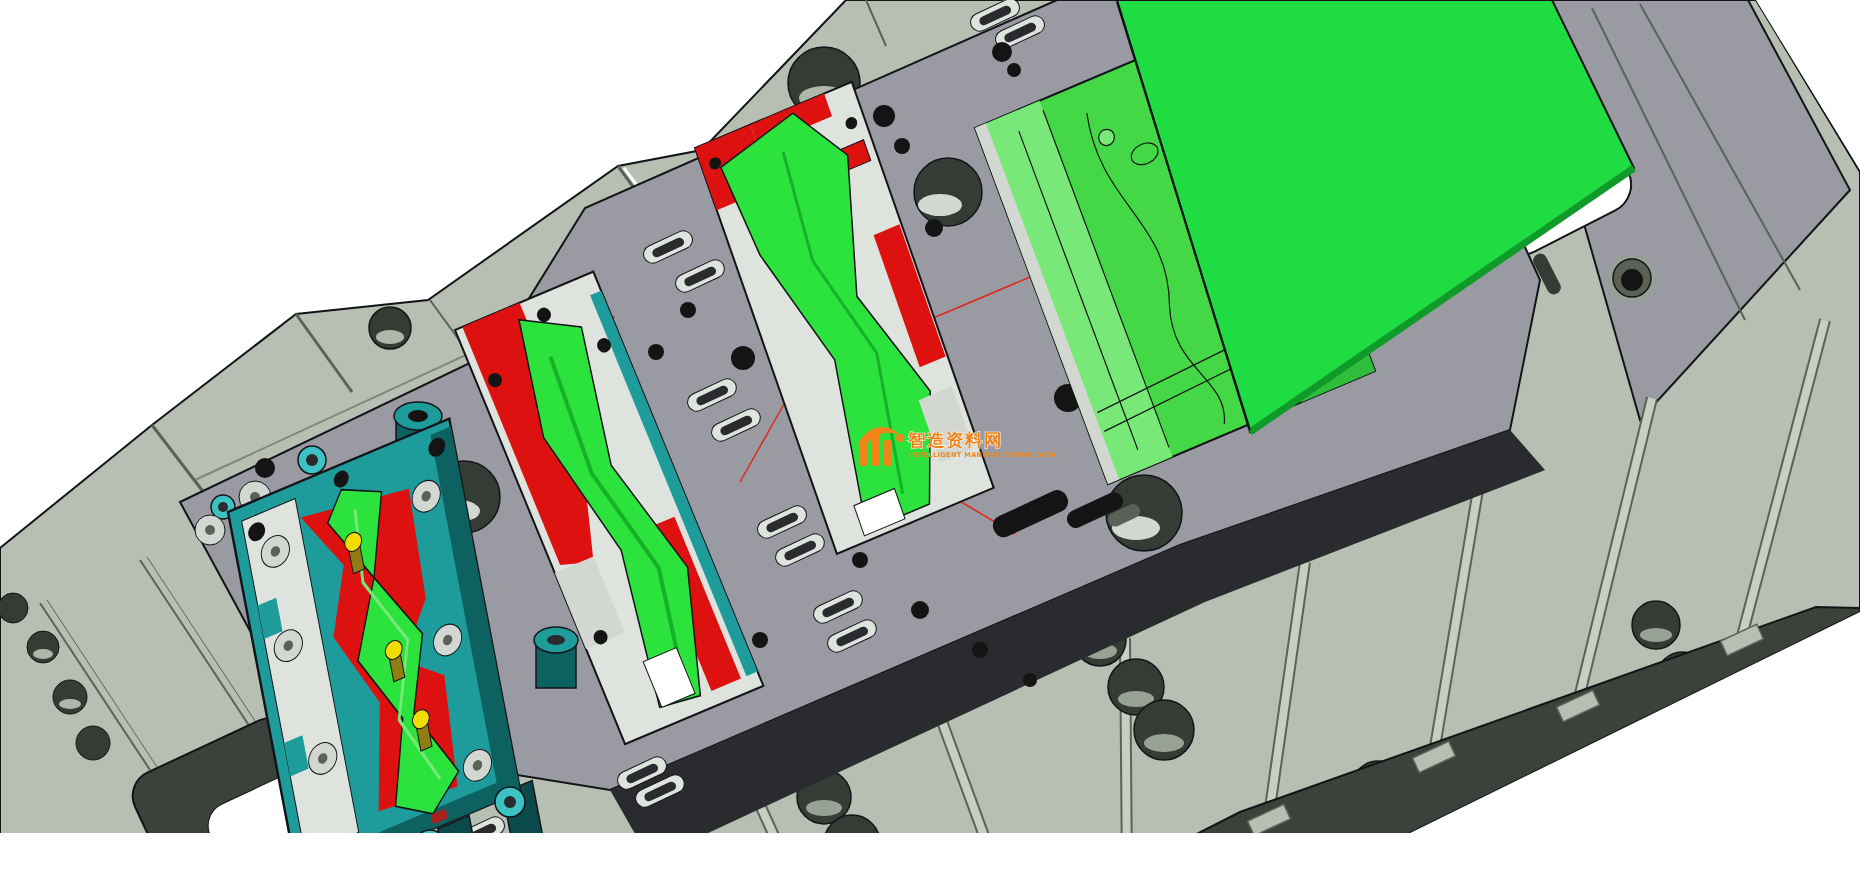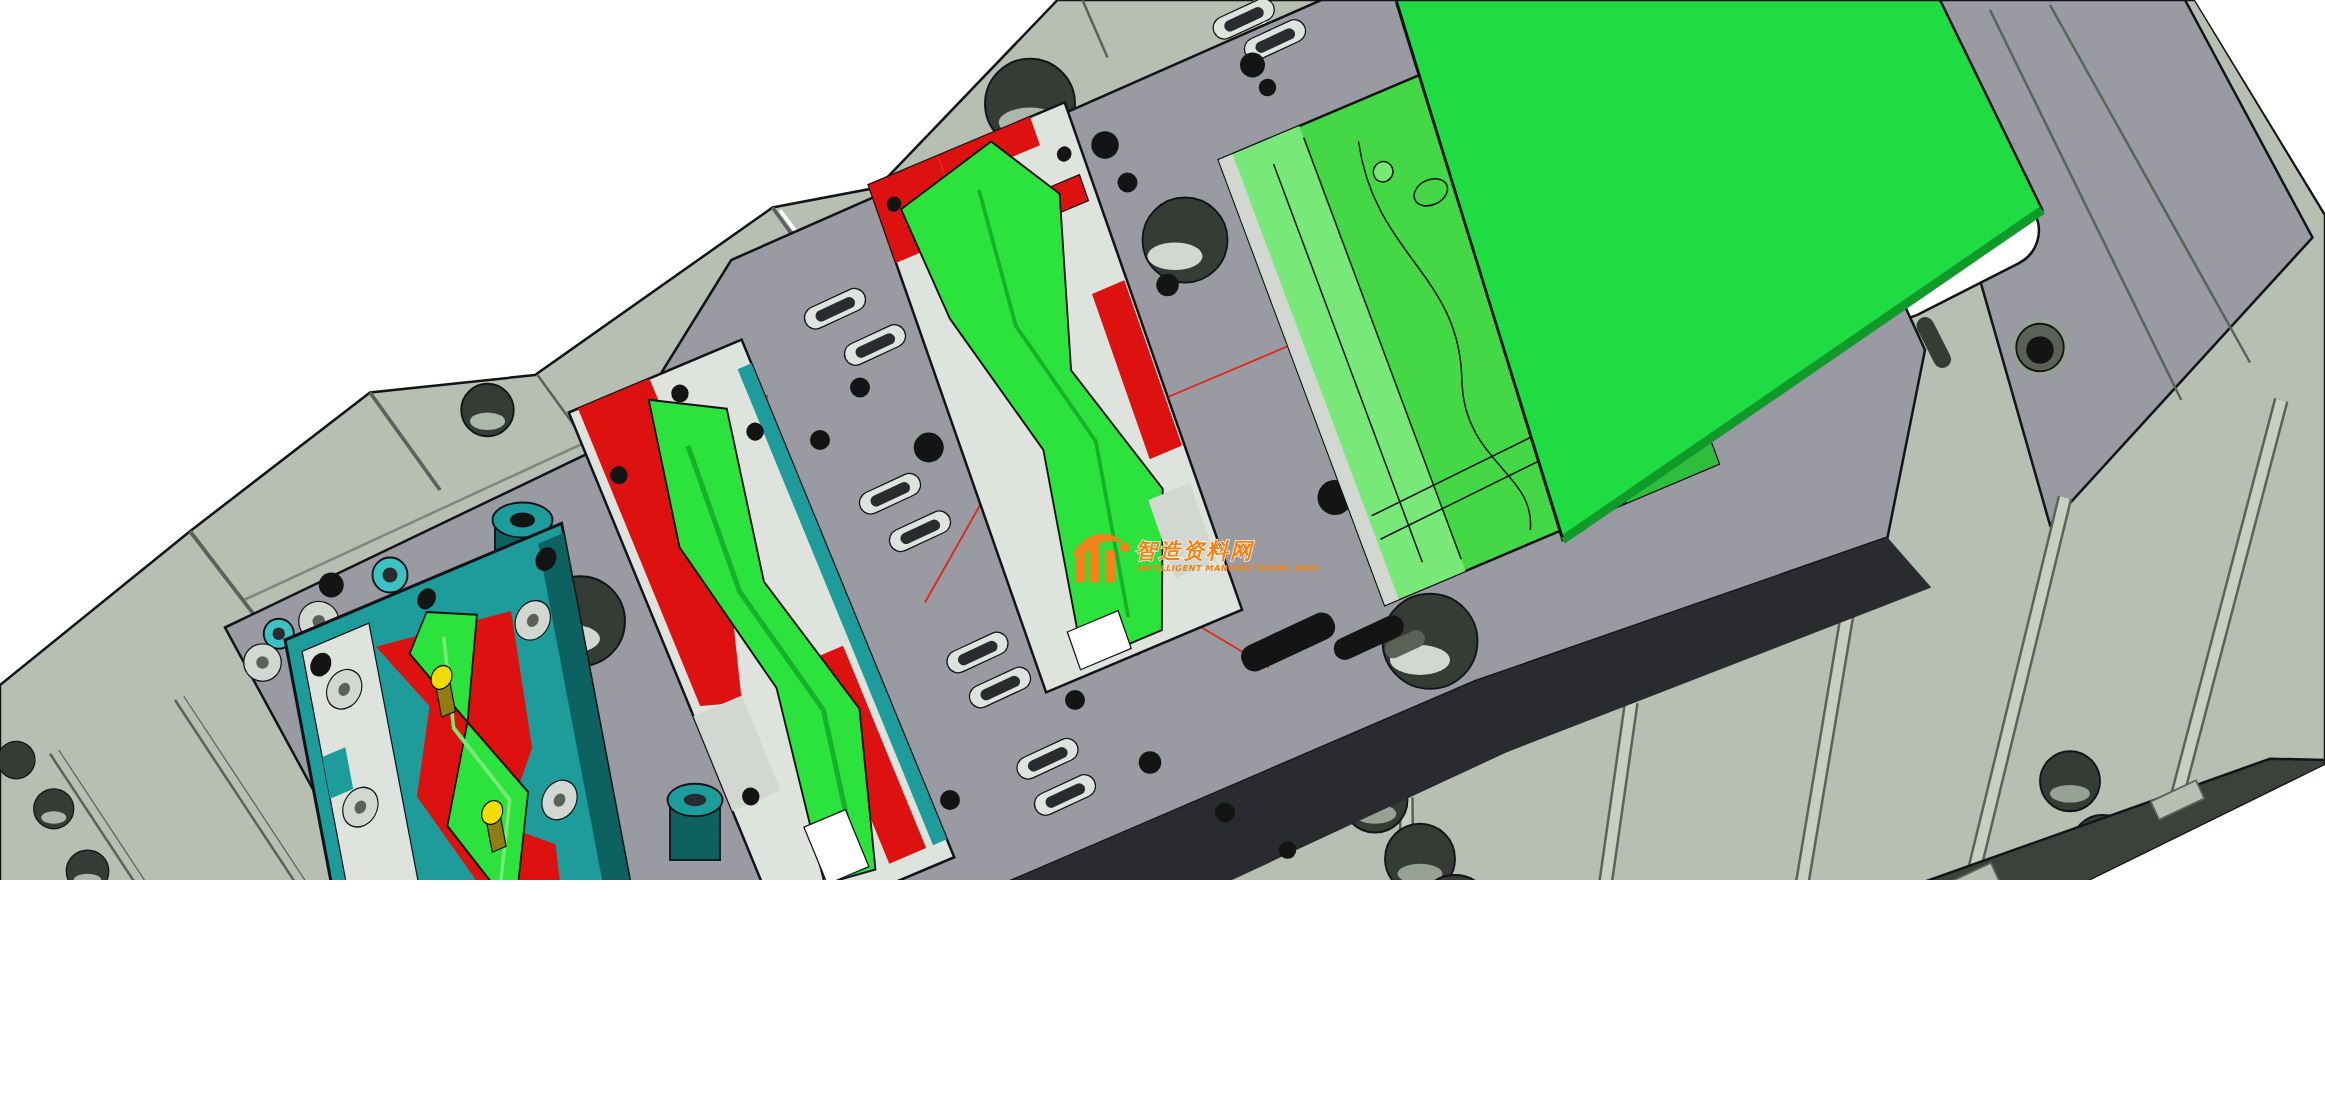--- a/index.html
+++ b/index.html
@@ -1,17 +1,17 @@
 <!DOCTYPE html>
 <html style="--c-white: #FFFFFF; --c-outline: #141418; --c-pale: #B6BFB1; --c-paleLight: #C6CFC0; --c-paleDark: #98A294; --c-paleEdge: #59635A; --c-die: #999AA2; --c-band: #2A2B2E; --c-face: #3A423B; --c-holeDark: #353B35; --c-holeGray: #5C6158; --c-holeLight: #AEB8AA; --c-washer: #D3D7D1; --c-lightPlate: #DFE3DE; --c-panel: #20DC43; --c-panelEdge: #109A2A; --c-blockGreen: #44D847; --c-blockGreenL: #78E878; --c-blockGreenD: #2FBE3C; --c-partGreen: #2CE23C; --c-partGreenD: #17B02A; --c-red: #DE1111; --c-redDark: #A82020; --c-teal: #1E9C9C; --c-tealDark: #0D6161; --c-tealBright: #3CC2C2; --c-tealLeg: #0A4A4A; --c-yellow: #F2DC05; --c-olive: #8F7D14; --c-black: #141414; --c-wm: #F08418; --c-centerRed: #E02818;"><head>
 <meta charset="utf-8">
 <style>
   html,body{margin:0;padding:0;background:#fff;overflow:hidden;}
   body{font-family:"DejaVu Sans","Liberation Sans",sans-serif;}
-  .stage{width:1860px;height:704px;position:relative;font-style:italic;}
+  .stage{width:1860px;height:833px;position:relative;}
   svg{display:block;}
   
   .f-pale{fill:var(--c-pale)} .f-paleLight{fill:var(--c-paleLight)} .f-paleDark{fill:var(--c-paleDark)}
   .f-die{fill:var(--c-die)} .f-band{fill:var(--c-band)} .f-face{fill:var(--c-face)}
   .f-white{fill:var(--c-white)} .f-holeDark{fill:var(--c-holeDark)} .f-holeGray{fill:var(--c-holeGray)}
   .f-holeLight{fill:var(--c-holeLight)} .f-washer{fill:var(--c-washer)} .f-lightPlate{fill:var(--c-lightPlate)}
   .f-panel{fill:var(--c-panel)} .f-blockGreen{fill:var(--c-blockGreen)} .f-blockGreenL{fill:var(--c-blockGreenL)}
   .f-blockGreenD{fill:var(--c-blockGreenD)} .f-partGreen{fill:var(--c-partGreen)}
   .f-red{fill:var(--c-red)} .f-redDark{fill:var(--c-redDark)}
   .f-teal{fill:var(--c-teal)} .f-tealDark{fill:var(--c-tealDark)} .f-tealBright{fill:var(--c-tealBright)} .f-tealLeg{fill:var(--c-tealLeg)}

